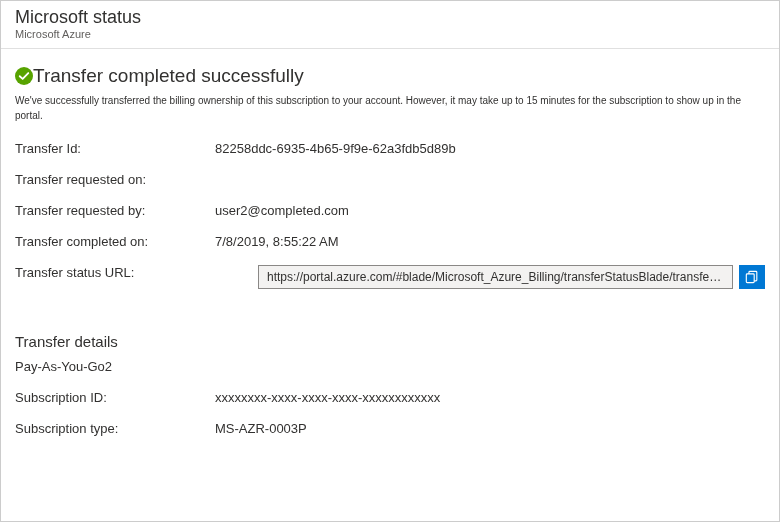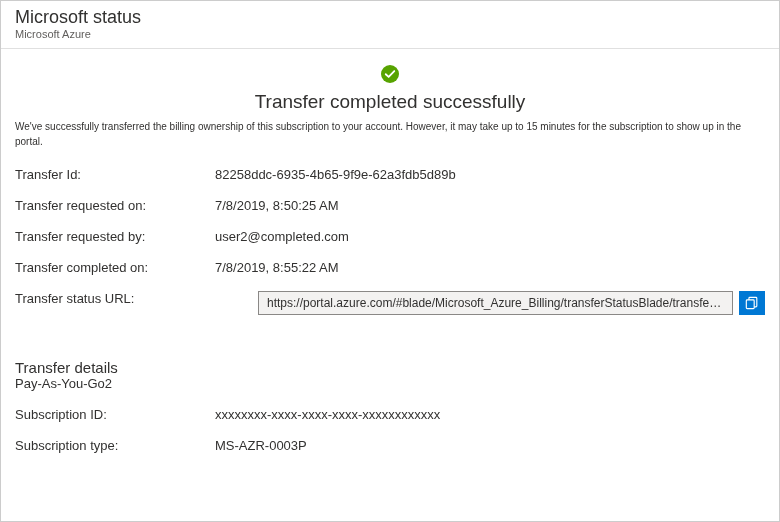--- a/index.html
+++ b/index.html
@@ -24,23 +24,21 @@
       font-size: 11px;
       color: #605e5c;
       margin-top: 0px;
     }
     .content {
       padding: 16px 14px;
     }
     .status-row {
       display: flex;
       align-items: center;
-      gap: 8px;
       margin-bottom: 6px;
-      flex-direction: column;
     }
     .success-icon {
       width: 18px;
       height: 18px;
       flex-shrink: 0;
     }
     .status-heading {
       font-size: 19px;
       font-weight: 400;
       color: #323130;
@@ -96,21 +94,21 @@
     }
     .copy-btn svg {
       width: 14px;
       height: 14px;
       fill: #fff;
     }
     .section-heading {
       font-size: 15px;
       font-weight: 400;
       color: #323130;
-      margin-bottom: 0;
+      margin-bottom: 9px;
     }
   </style>
 </head>
 <body>
 
 <div class="header">
   <div class="page-title">Microsoft status</div>
   <div class="page-subtitle">Microsoft Azure</div>
 </div>
 
@@ -126,21 +124,20 @@
 
   <div class="status-desc">We've successfully transferred the billing ownership of this subscription to your account. However, it may take up to 15 minutes for the subscription to show up in the portal.</div>
 
   <div class="field-row">
     <div class="field-label">Transfer Id:</div>
     <div class="field-value">82258ddc-6935-4b65-9f9e-62a3fdb5d89b</div>
   </div>
 
   <div class="field-row">
     <div class="field-label">Transfer requested on:</div>
-    <div class="field-value">7/8/2019, 8:50:25 AM</div>
   </div>
 
   <div class="field-row">
     <div class="field-label">Transfer requested by:</div>
     <div class="field-value">user2@completed.com</div>
   </div>
 
   <div class="field-row">
     <div class="field-label">Transfer completed on:</div>
     <div class="field-value">7/8/2019, 8:55:22 AM</div>

